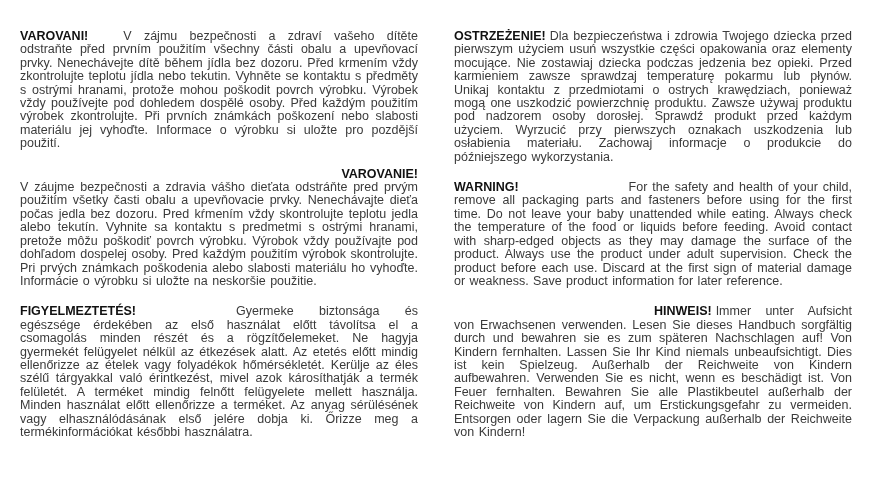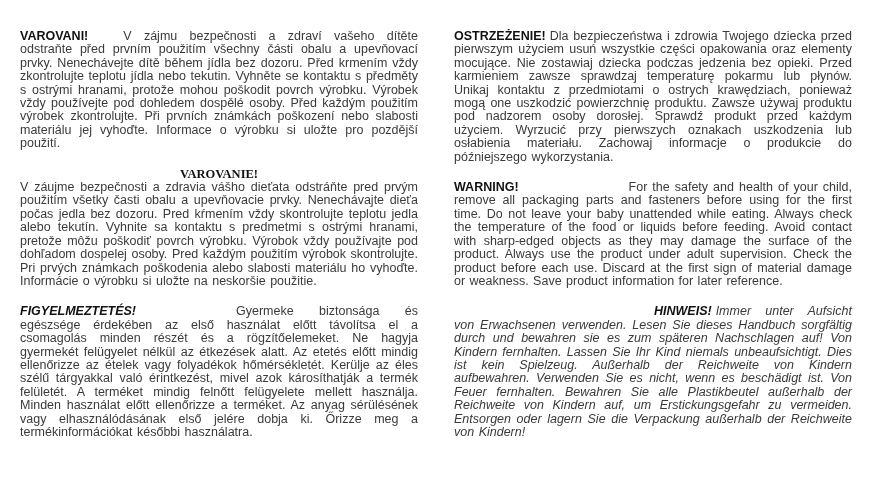--- a/index.html
+++ b/index.html
@@ -33,30 +33,28 @@
     line-height: 13.4px;
     color: #3a3a3a;
     word-spacing: 1px;
   }
   .hd {
     font-weight: bold;
     color: #111111;
   }
   .hd-block {
     display: block;
-    text-align: center;
-    font-family: Liberation Serif, serif;
+    text-align: right;
   }
   .gap-xs { margin-right: 4px; }
   .gap-sm { margin-right: 35px; }
   .gap-md { margin-right: 110px; }
-  .gap-lg { margin-right: 100px; font-style: italic; }
+  .gap-lg { margin-right: 100px; }
   .indent-first {
     text-indent: 200px;
-    font-style: italic;
   }
 </style>
 </head>
 <body>
 
 <div class="page">
 
   <div class="col">
 
     <p class="para"><span class="hd gap-sm">VAROVANI!</span><span>V zájmu bezpečnosti a zdraví vašeho dítěte odstraňte před prvním použitím všechny části obalu a upevňovací prvky. Nenechávejte dítě během jídla bez dozoru. Před krmením vždy zkontrolujte teplotu jídla nebo tekutin. Vyhněte se kontaktu s předměty s ostrými hranami, protože mohou poškodit povrch výrobku. Výrobek vždy používejte pod dohledem dospělé osoby. Před každým použitím výrobek zkontrolujte. Při prvních známkách poškození nebo slabosti materiálu jej vyhoďte. Informace o výrobku si uložte pro pozdější použití.</span></p>

